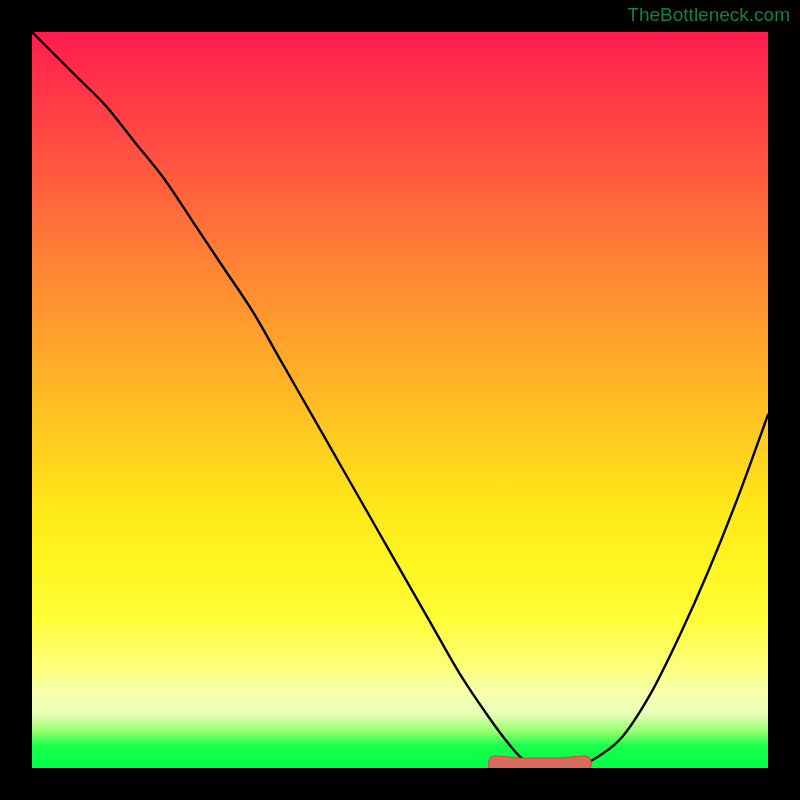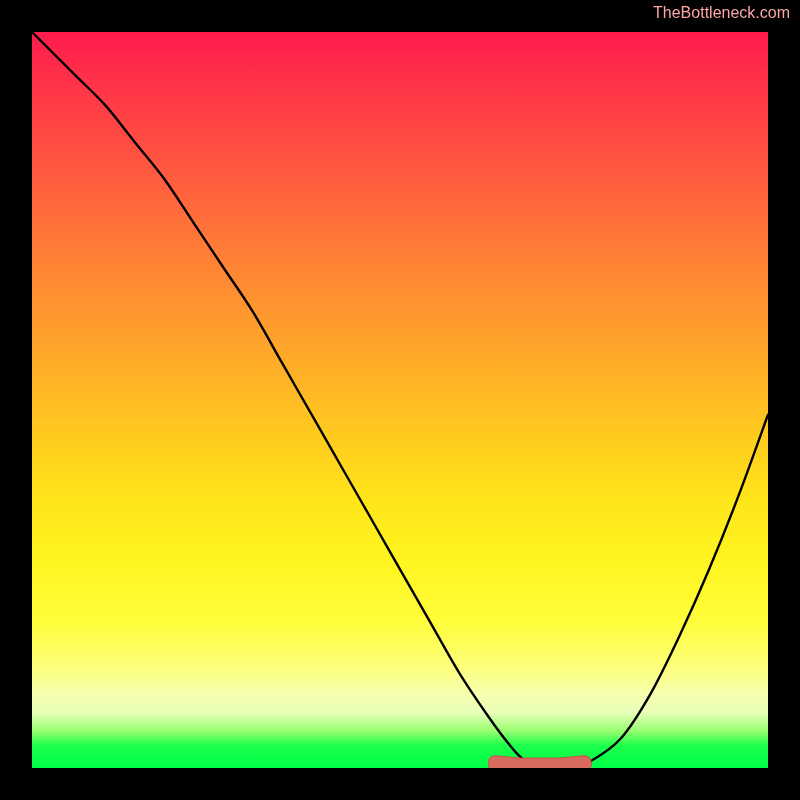--- a/index.html
+++ b/index.html
@@ -8,22 +8,22 @@
     height: 800px;
     background: #000;
     position: relative;
     font-family: Arial, Helvetica, sans-serif;
     overflow: hidden;
   }
   .attribution {
     position: absolute;
     top: 4px;
     right: 10px;
-    color: #fca5a5;
-    font-size: 16px;
+    color: #15803d;
+    font-size: 19px;
     font-weight: 500;
     z-index: 10;
   }
   .plot-area {
     position: absolute;
     left: 32px;
     top: 32px;
     width: 736px;
     height: 736px;
     overflow: hidden;

